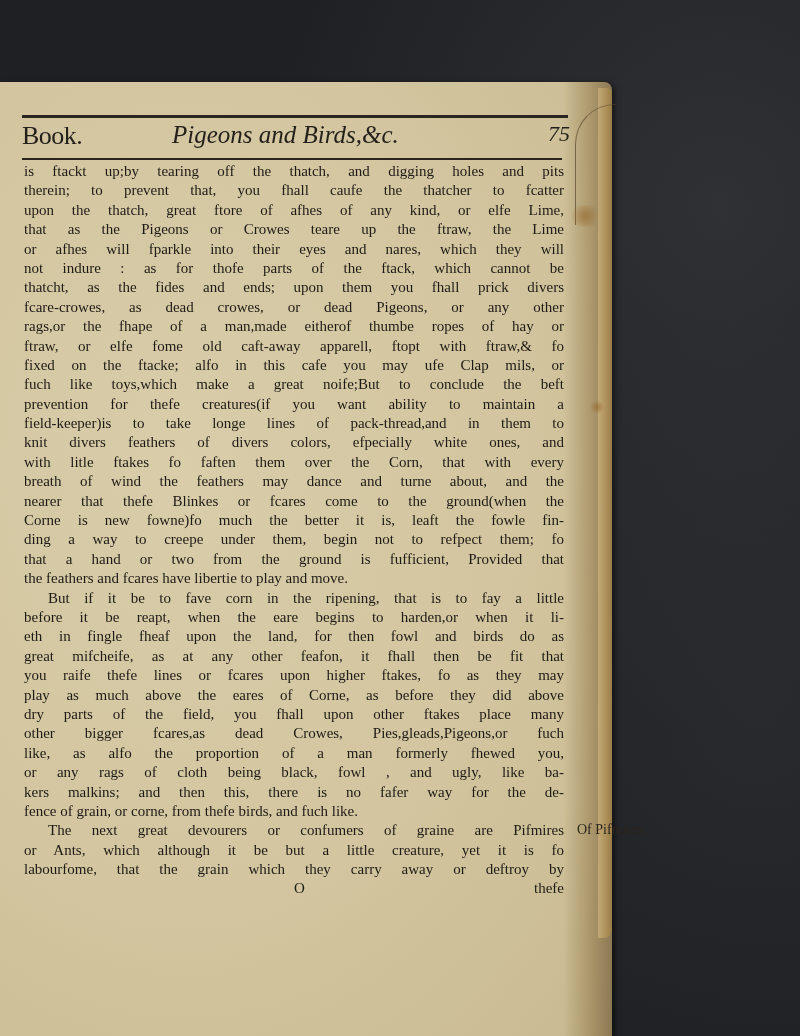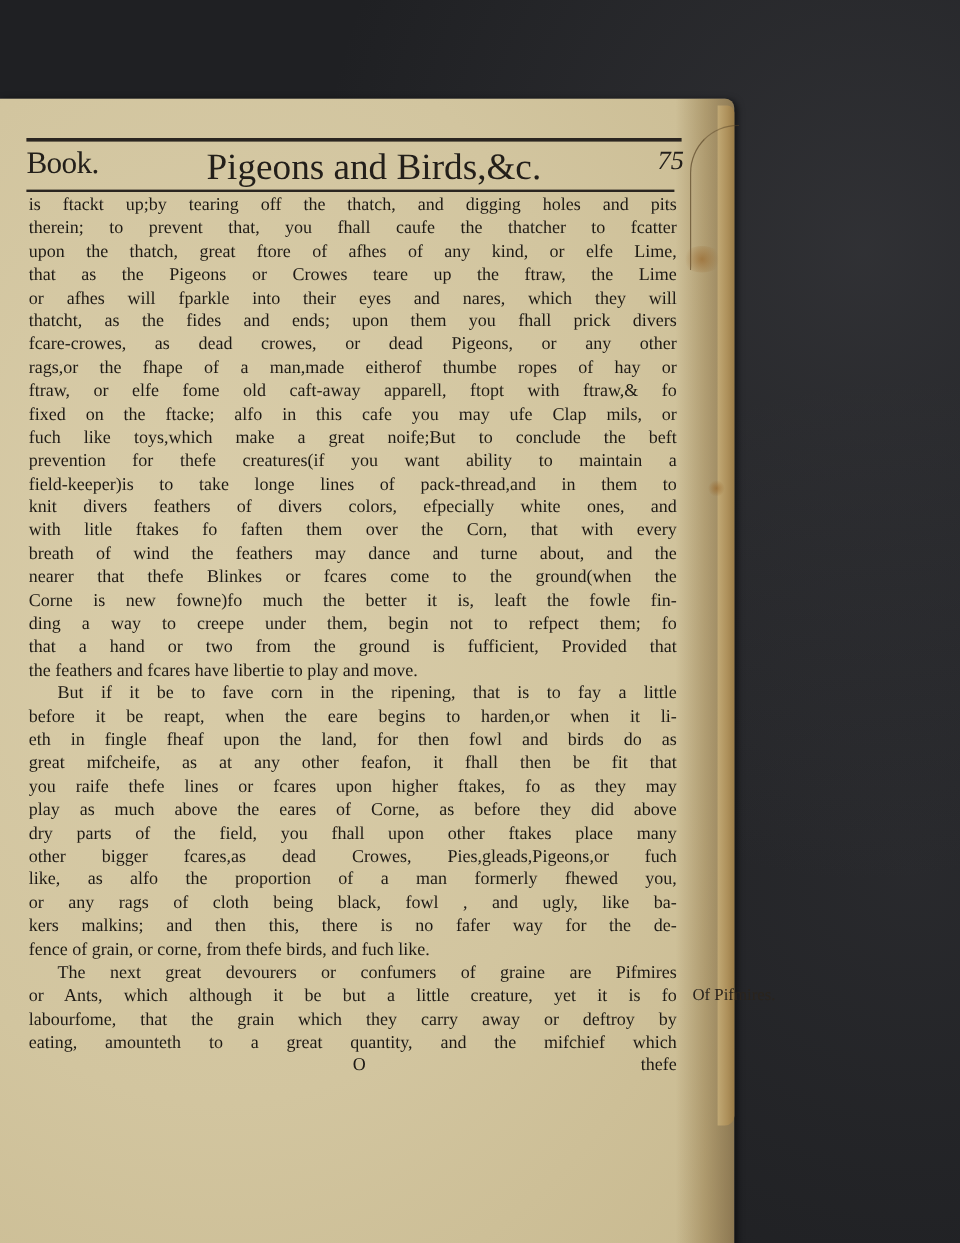--- a/index.html
+++ b/index.html
@@ -75,21 +75,22 @@
     position: absolute;
     left: 0;
     top: 2px;
     font-size: 26px;
     letter-spacing: -0.5px;
   }
   .rh-title {
     position: absolute;
     left: 150px;
     top: 2px;
-    font-size: 31px;
+    font-size: 25px;
+    font-style: italic;
   }
   .rh-page {
     position: absolute;
     right: 0;
     top: 2px;
     font-size: 22px;
     font-style: italic;
   }
 
   .body-text {
@@ -149,20 +150,21 @@
     <span class="rh-page">75</span>
   </div>
   <div class="rule bottom"></div>
 
   <div class="body-text">
     <span class="line">is ftackt up;by tearing off the thatch, and digging holes and pits</span>
     <span class="line">therein; to prevent that, you fhall caufe the thatcher to fcatter</span>
     <span class="line">upon the thatch, great ftore of afhes of any kind, or elfe Lime,</span>
     <span class="line">that as the Pigeons or Crowes teare up the ftraw, the Lime</span>
     <span class="line">or afhes will fparkle into their eyes and nares, which they will</span>
+    <span class="line">not indure : as for thofe parts of the ftack, which cannot be</span>
     <span class="line">thatcht, as the fides and ends; upon them you fhall prick divers</span>
     <span class="line">fcare-crowes, as dead crowes, or dead Pigeons, or any other</span>
     <span class="line">rags,or the fhape of a man,made eitherof thumbe ropes of hay or</span>
     <span class="line">ftraw, or elfe fome old caft-away apparell, ftopt with ftraw,&amp; fo</span>
     <span class="line">fixed on the ftacke; alfo in this cafe you may ufe Clap mils, or</span>
     <span class="line">fuch like toys,which make a great noife;But to conclude the beft</span>
     <span class="line">prevention for thefe creatures(if you want ability to maintain a</span>
     <span class="line">field-keeper)is to take longe lines of pack-thread,and in them to</span>
     <span class="line">knit divers feathers of divers colors, efpecially white ones, and</span>
     <span class="line">with litle ftakes fo faften them over the Corn, that with every</span>
@@ -180,21 +182,20 @@
     <span class="line">play as much above the eares of Corne, as before they did above</span>
     <span class="line">dry parts of the field, you fhall upon other ftakes place many</span>
     <span class="line">other bigger fcares,as dead Crowes, Pies,gleads,Pigeons,or fuch</span>
     <span class="line">like, as alfo the proportion of a man formerly fhewed you,</span>
     <span class="line">or any rags of cloth being black, fowl , and ugly, like ba-</span>
     <span class="line">kers malkins; and then this, there is no fafer way for the de-</span>
     <span class="line left">fence of grain, or corne, from thefe birds, and fuch like.</span>
     <span class="line indent">The next great devourers or confumers of graine are Pifmires</span>
     <span class="line">or Ants, which although it be but a little creature, yet it is fo</span>
     <span class="line">labourfome, that the grain which they carry away or deftroy by</span>
-    <span class="line">eating, amounteth to a great quantity, and the mifchief which</span>
     <span class="line last-row">
       <span class="signature">O</span>
       <span class="catchword">thefe</span>
     </span>
   </div>
 
   <div class="marginal-note">Of Pifmires.</div>
 </div>
 
 </body></html>

